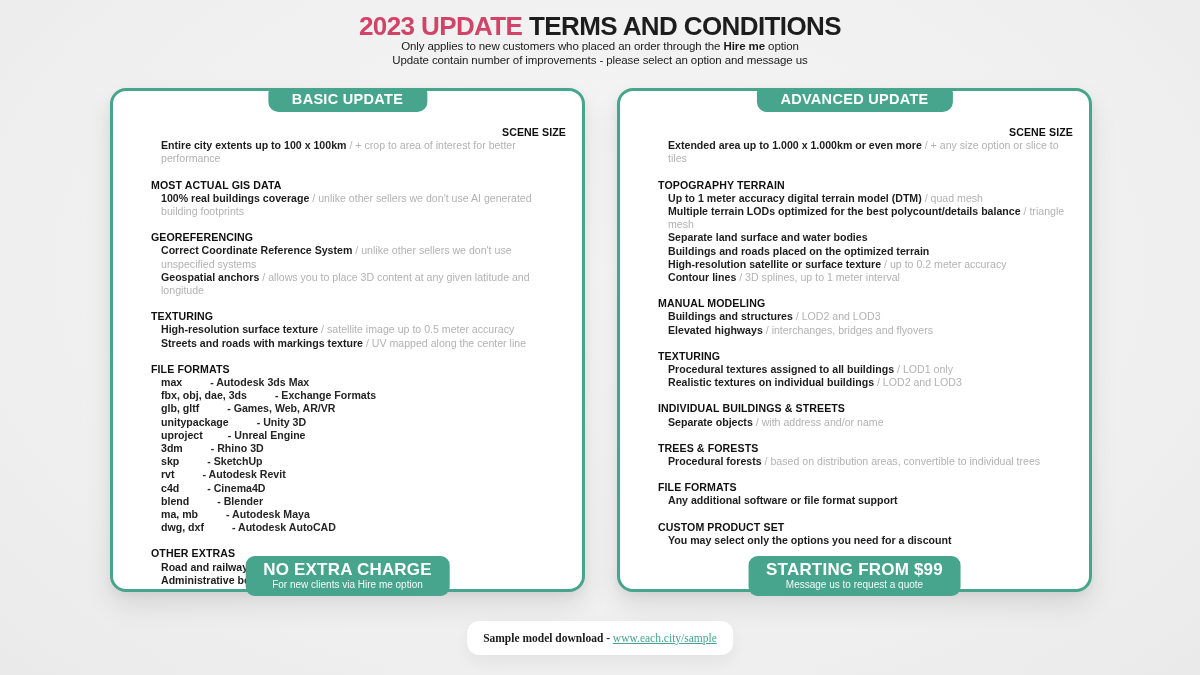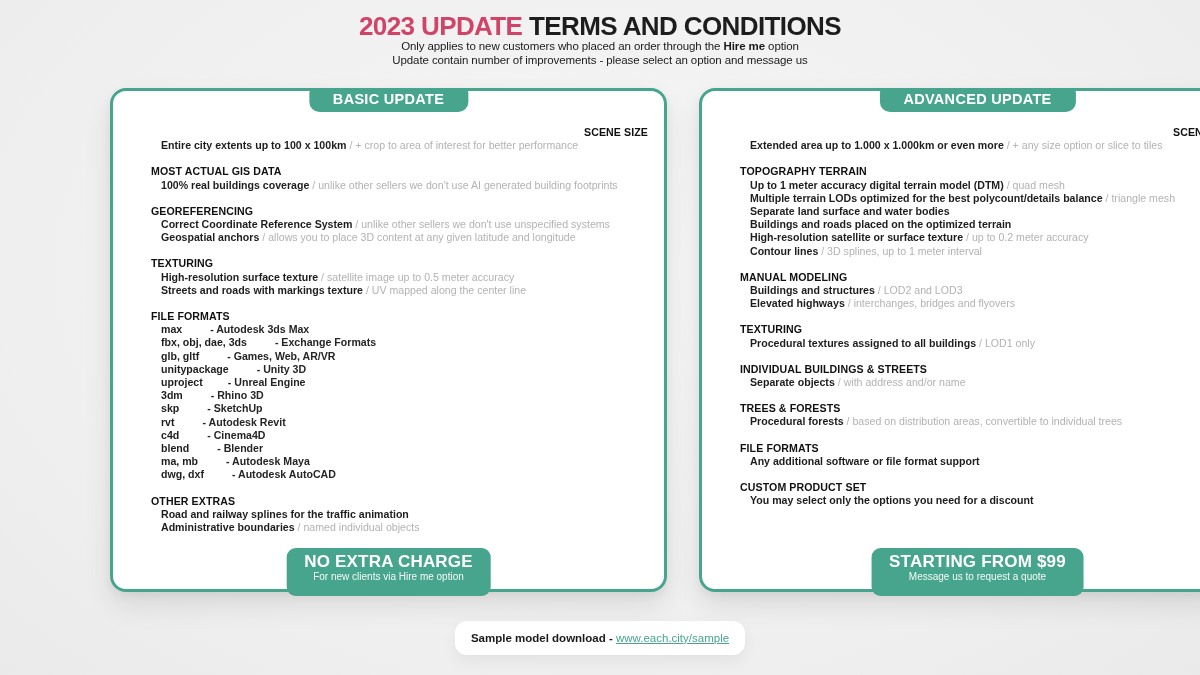--- a/index.html
+++ b/index.html
@@ -25,55 +25,55 @@
     font-size:26px;font-weight:800;letter-spacing:-0.6px;line-height:28px;
     color:var(--ink);
   }
   .title .accent{color:var(--crimson);}
   .sub{font-size:11.5px;line-height:13.5px;color:#1a1a1a;letter-spacing:-0.1px;}
   .sub b{font-weight:700;}
 
   
   .cards{position:absolute;top:88px;left:110px;display:flex;gap:32px;}
   .card{
-    position:relative;width:557px;height:504px;
+    position:relative;width:475px;height:504px;
     background:#fff;border:3px solid var(--teal);border-radius:16px;
     box-shadow:0 14px 28px rgba(0,0,0,0.09), 0 4px 10px rgba(0,0,0,0.05);
   }
   .badge-top{
     position:absolute;top:-3px;left:50%;transform:translateX(-50%);
     background:var(--teal);color:#fff;
     padding:3px 24px 5px;border-radius:5px 5px 10px 10px;
     font-size:14.5px;font-weight:800;letter-spacing:0.3px;white-space:nowrap;
   }
   .badge-bottom{
     position:absolute;bottom:-7px;left:50%;transform:translateX(-50%);
     background:var(--teal);color:#fff;text-align:center;
-    padding:4px 18px 14px;border-radius:9px;white-space:nowrap;
+    padding:4px 18px 6px;border-radius:9px;white-space:nowrap;
   }
   .badge-bottom .big{font-size:17px;font-weight:800;letter-spacing:0.2px;line-height:19px;}
   .badge-bottom .small{font-size:10px;font-weight:400;line-height:11px;opacity:0.95;}
 
   .content{padding:35px 16px 0 38px;font-size:10.6px;line-height:13.2px;}
   .sec-heading{
     font-weight:800;letter-spacing:0.1px;color:#101010;margin-top:13px;
     text-transform:uppercase;
   }
   .sec-heading:first-child{margin-top:0;text-align:right;}
   .item{margin-left:10px;color:var(--ink);}
   .item .b{font-weight:700;}
   .item .r{font-weight:700;color:#252525;padding-left:25px;}
   .item .g{font-weight:400;color:var(--gray);}
 
   
   .sample-pill{
     position:absolute;left:50%;top:621px;transform:translateX(-50%);
     background:#fff;border-radius:12px;padding:11px 16px;
     box-shadow:0 6px 16px rgba(0,0,0,0.06);
-    font-size:11.5px;white-space:nowrap;
+    font-size:11.5px;white-space:nowrap;font-family:Liberation Serif, serif;
   }
   .sample-pill .label{font-weight:700;color:#1a1a1a;}
   .sample-pill a{color:var(--teal);text-decoration:underline;text-decoration-thickness:1px;cursor:pointer;font-weight:400;}
 </style>
 </head>
 <body>
 
 <div class="page">
 
   <div class="header">
@@ -130,20 +130,21 @@
           <div class="item"><span class="b">Multiple terrain LODs optimized for the best polycount/details balance</span><span class="g"> / triangle mesh</span></div>
           <div class="item"><span class="b">Separate land surface and water bodies</span></div>
           <div class="item"><span class="b">Buildings and roads placed on the optimized terrain</span></div>
           <div class="item"><span class="b">High-resolution satellite or surface texture</span><span class="g"> / up to 0.2 meter accuracy</span></div>
           <div class="item"><span class="b">Contour lines</span><span class="g"> / 3D splines, up to 1 meter interval</span></div>
           <div class="sec-heading">MANUAL MODELING</div>
           <div class="item"><span class="b">Buildings and structures</span><span class="g"> / LOD2 and LOD3</span></div>
           <div class="item"><span class="b">Elevated highways</span><span class="g"> / interchanges, bridges and flyovers</span></div>
           <div class="sec-heading">TEXTURING</div>
           <div class="item"><span class="b">Procedural textures assigned to all buildings</span><span class="g"> / LOD1 only</span></div>
+          <div class="item"><span class="b">Realistic textures on individual buildings</span><span class="g"> / LOD2 and LOD3</span></div>
           <div class="sec-heading">INDIVIDUAL BUILDINGS &amp; STREETS</div>
           <div class="item"><span class="b">Separate objects</span><span class="g"> / with address and/or name</span></div>
           <div class="sec-heading">TREES &amp; FORESTS</div>
           <div class="item"><span class="b">Procedural forests</span><span class="g"> / based on distribution areas, convertible to individual trees</span></div>
           <div class="sec-heading">FILE FORMATS</div>
           <div class="item"><span class="b">Any additional software or file format support</span></div>
           <div class="sec-heading">CUSTOM PRODUCT SET</div>
           <div class="item"><span class="b">You may select only the options you need for a discount</span></div>
         </div>
       <div class="badge-bottom">

